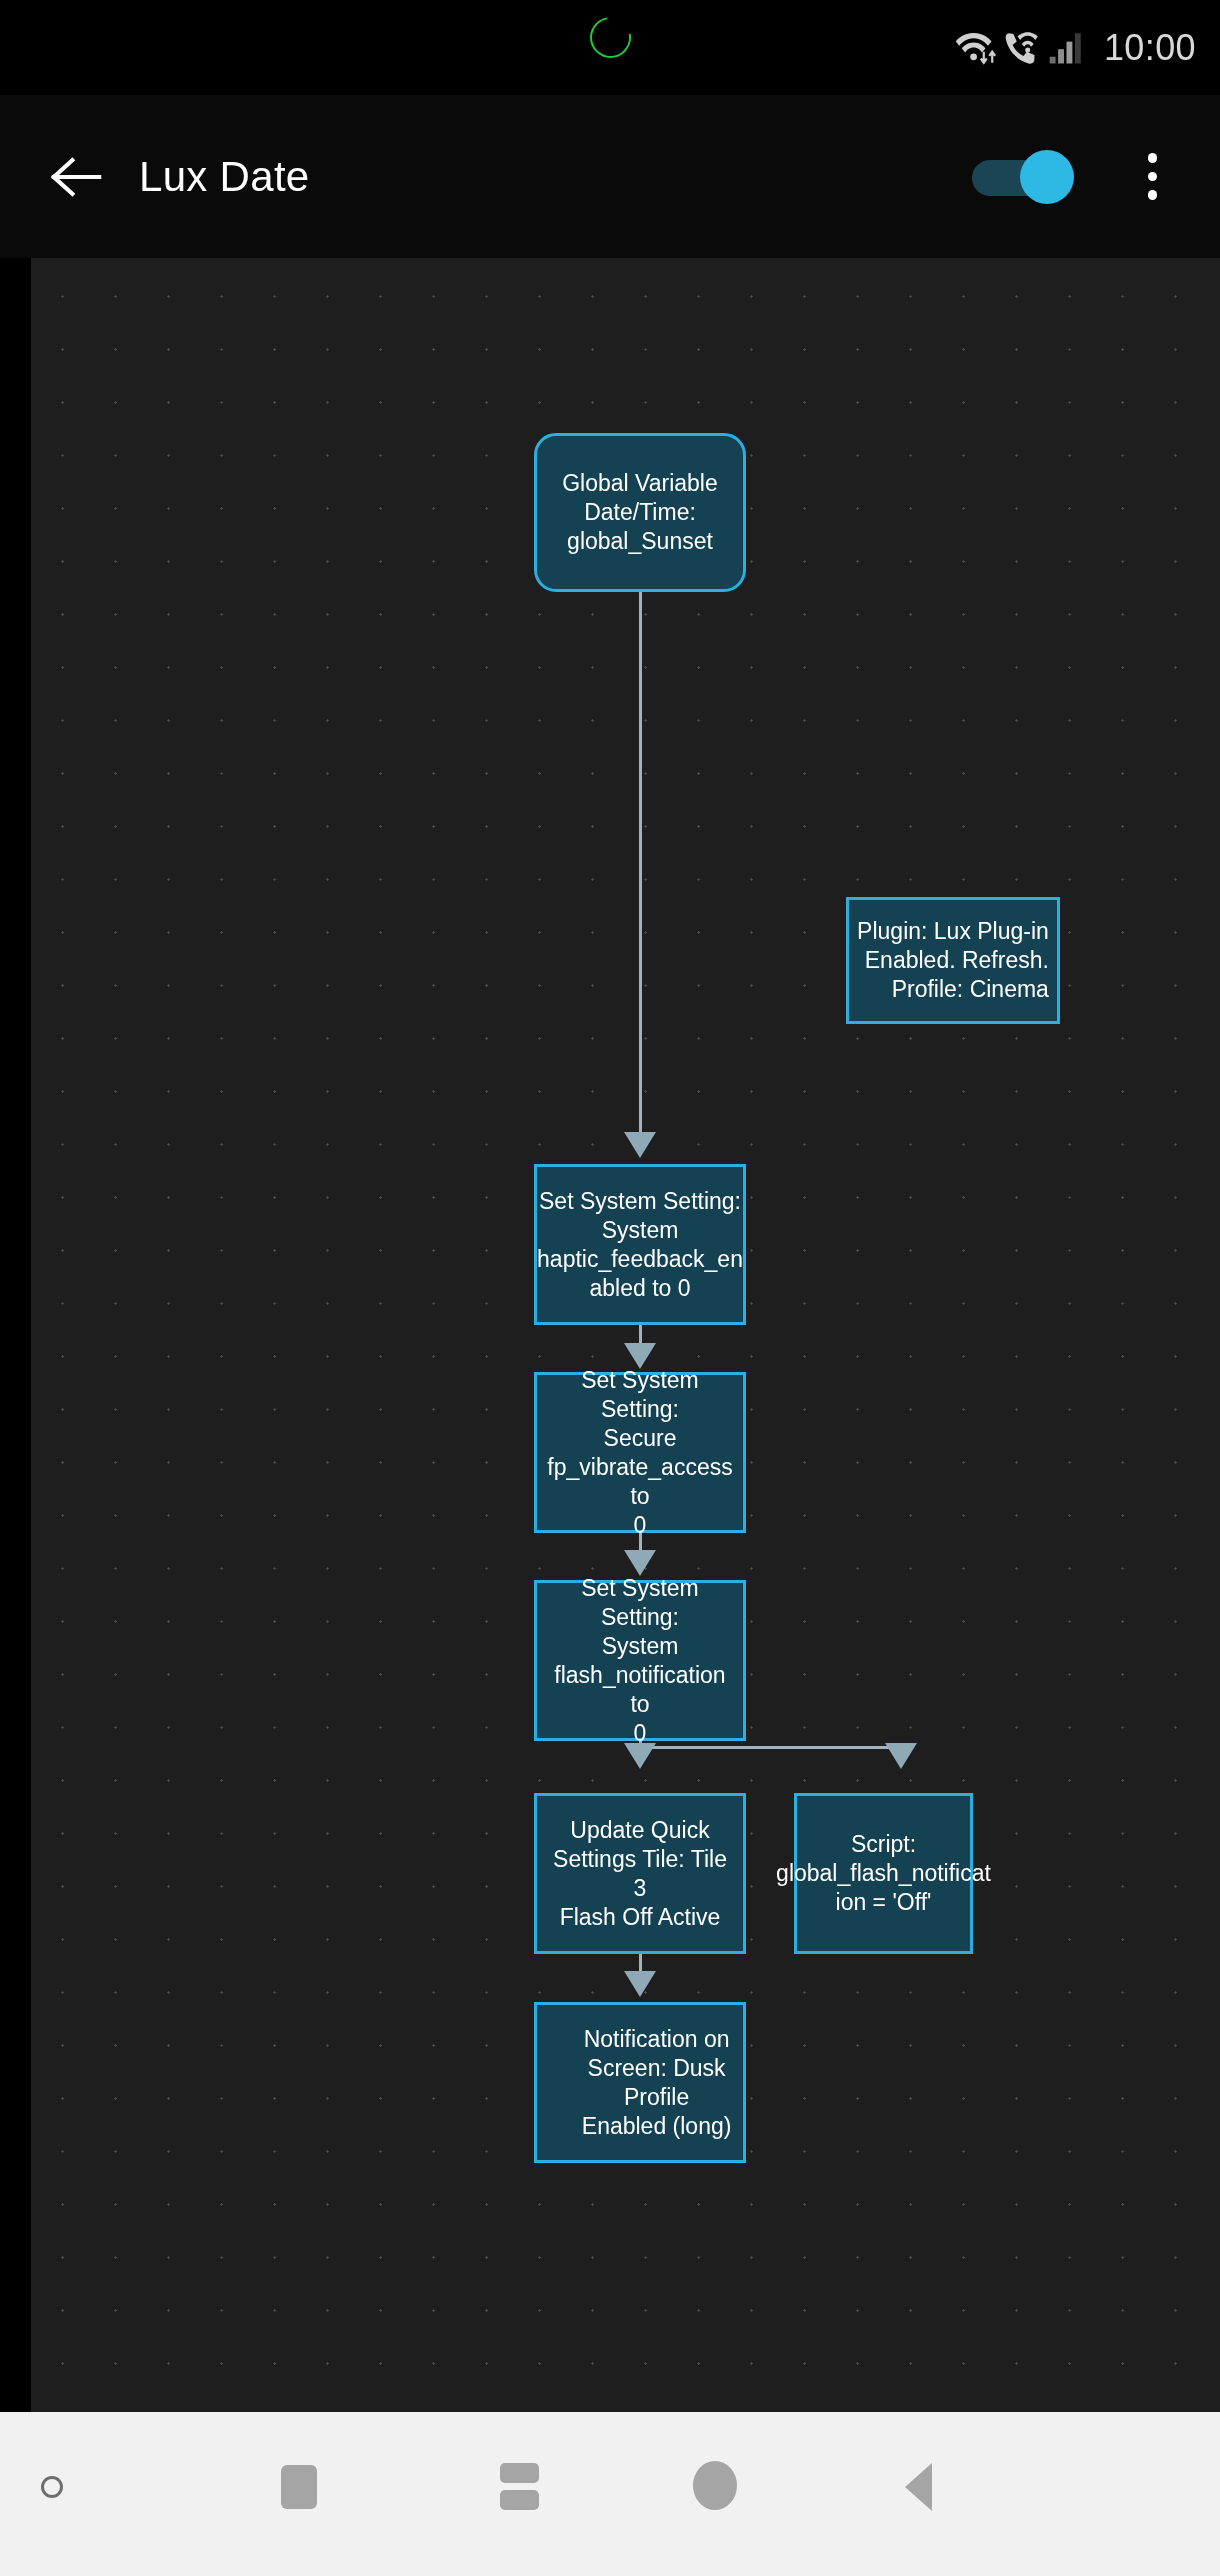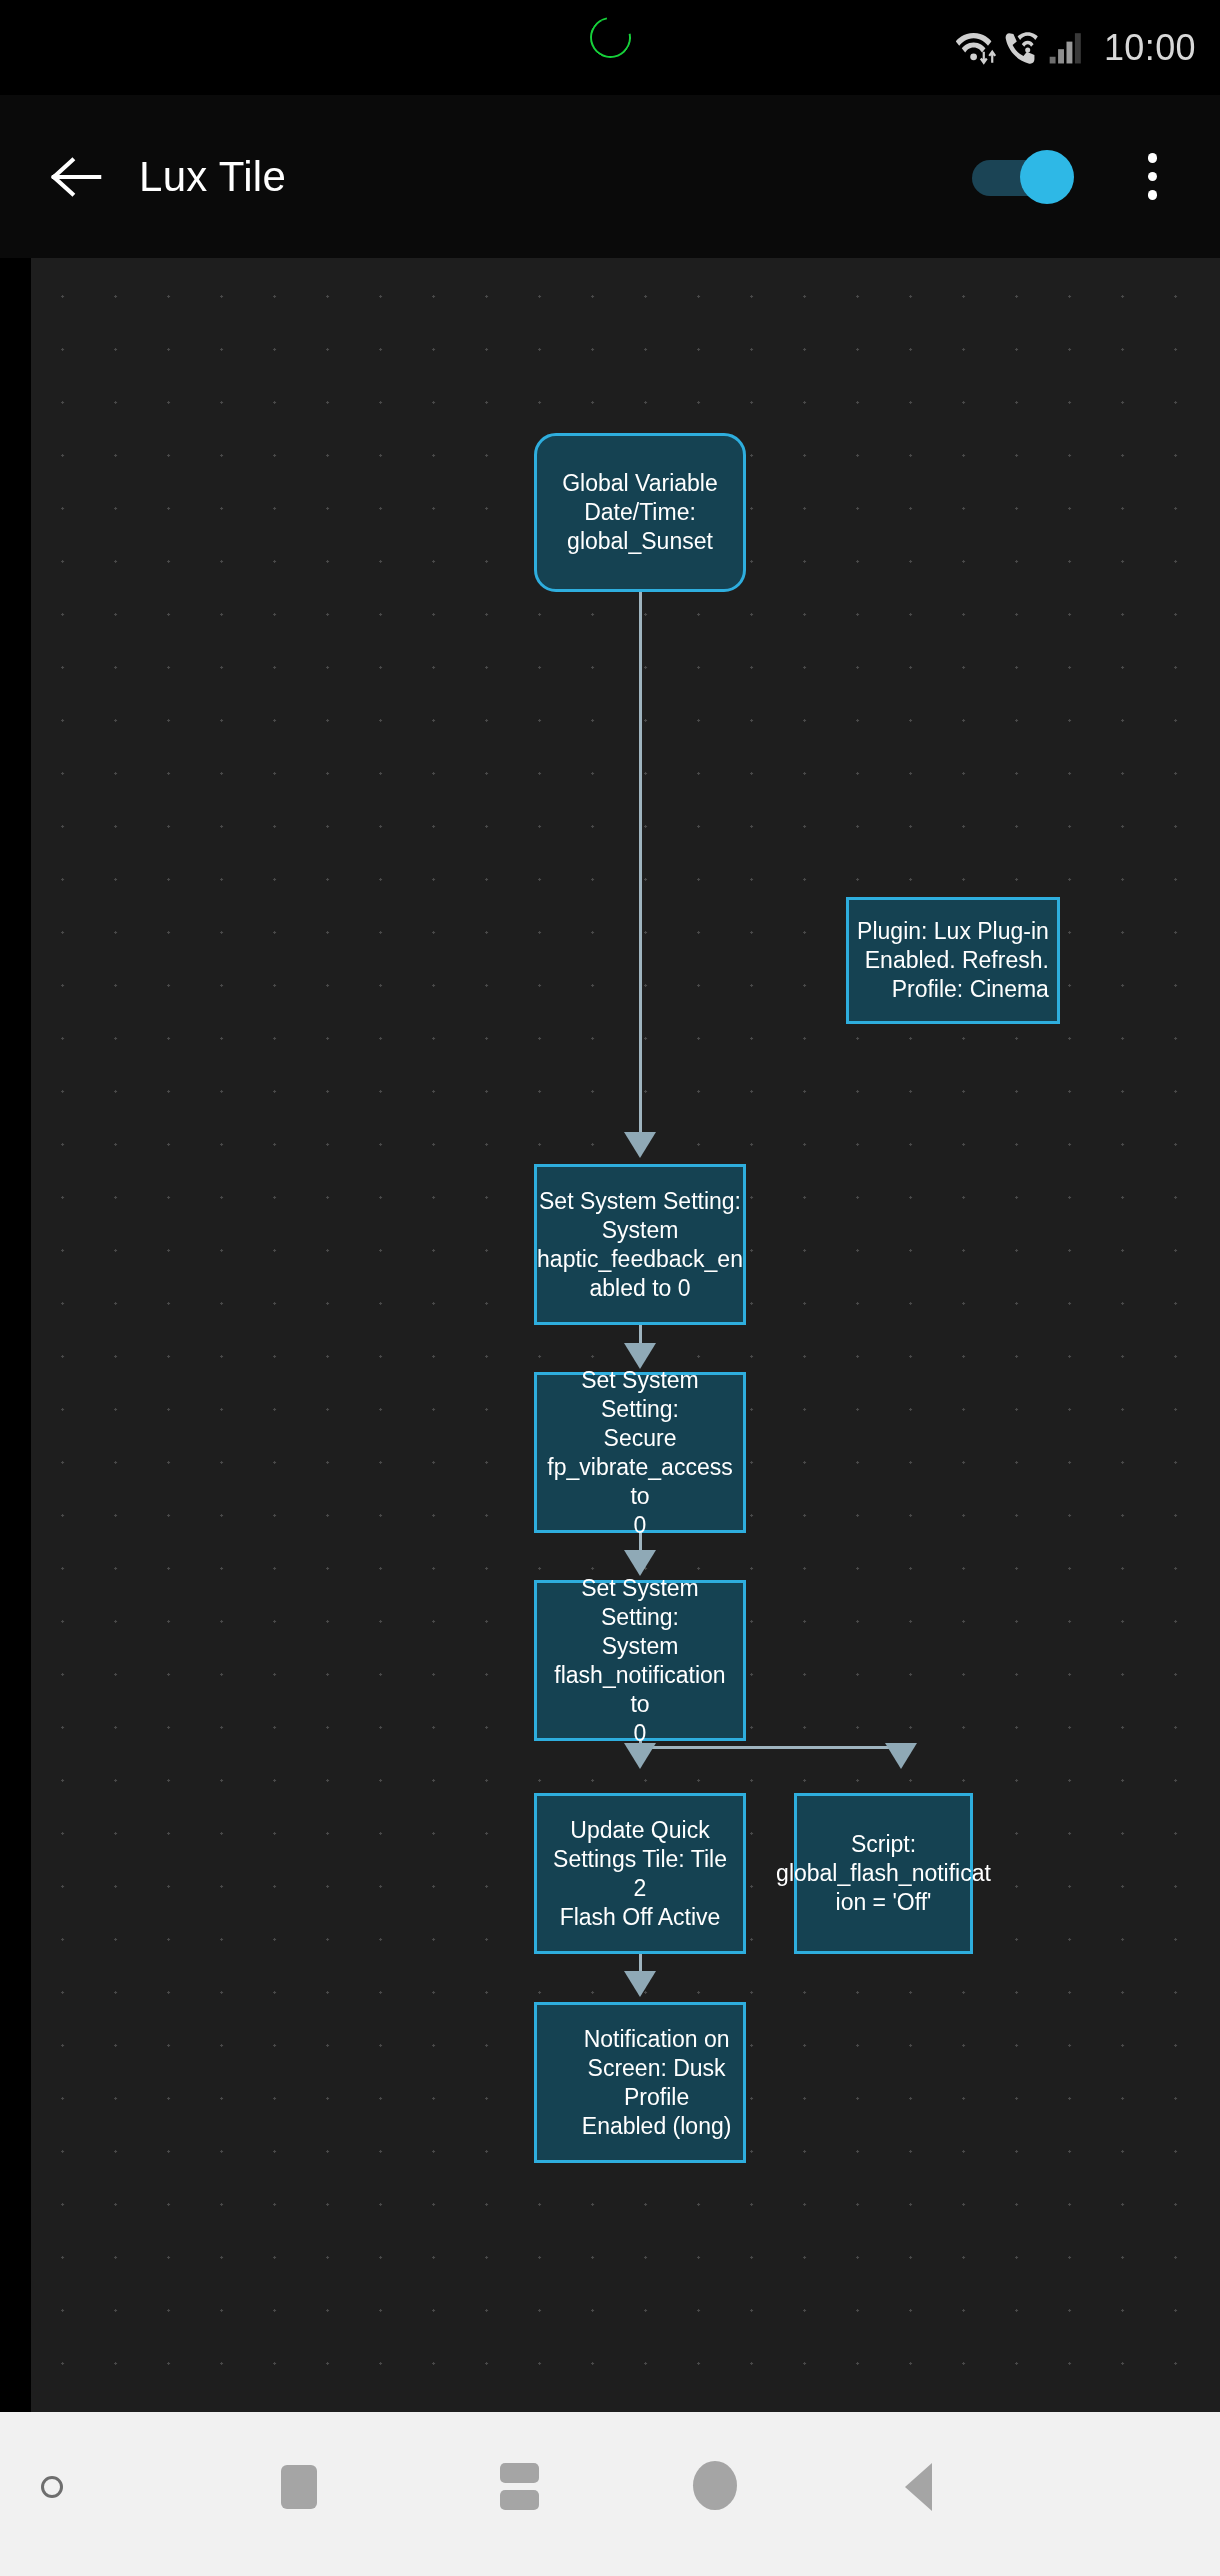--- a/index.html
+++ b/index.html
@@ -163,21 +163,21 @@
       <div class="status-time">10:00</div>
     </div>
   </div>
 
   <div class="appbar">
     <div class="back-btn">
       <svg width="53" height="42" viewBox="0 0 62 50">
         <path d="M4 25 L26 5 M4 25 L26 45 M4 25 L58 25" stroke="#ffffff" stroke-width="5" fill="none" stroke-linecap="square"></path>
       </svg>
     </div>
-    <div class="appbar-title">Lux Tile</div>
+    <div class="appbar-title">Lux Date</div>
     <div class="appbar-spacer"></div>
     <div class="switch">
       <div class="switch-track"></div>
       <div class="switch-thumb"></div>
     </div>
     <div class="overflow">
       <i></i>
       <i></i>
       <i></i>
     </div>
@@ -219,21 +219,21 @@
 Secure
 fp_vibrate_access to
 0</div>
 
     <div class="node" style="left:503px; top:1322px; width:212px; height:161px;">Set System Setting:
 System
 flash_notification to
 0</div>
 
     <div class="node" style="left:503px; top:1535px; width:212px; height:161px;">Update Quick
-Settings Tile: Tile 2
+Settings Tile: Tile 3
 Flash Off Active</div>
 
     <div class="node" style="left:763px; top:1535px; width:179px; height:161px;">Script:
 global_flash_notificat
 ion = 'Off'</div>
 
     <div class="node" style="left:503px; top:1744px; width:212px; height:161px;padding-left:40px;">Notification on
 Screen: Dusk Profile
 Enabled (long)</div>
   </div>

